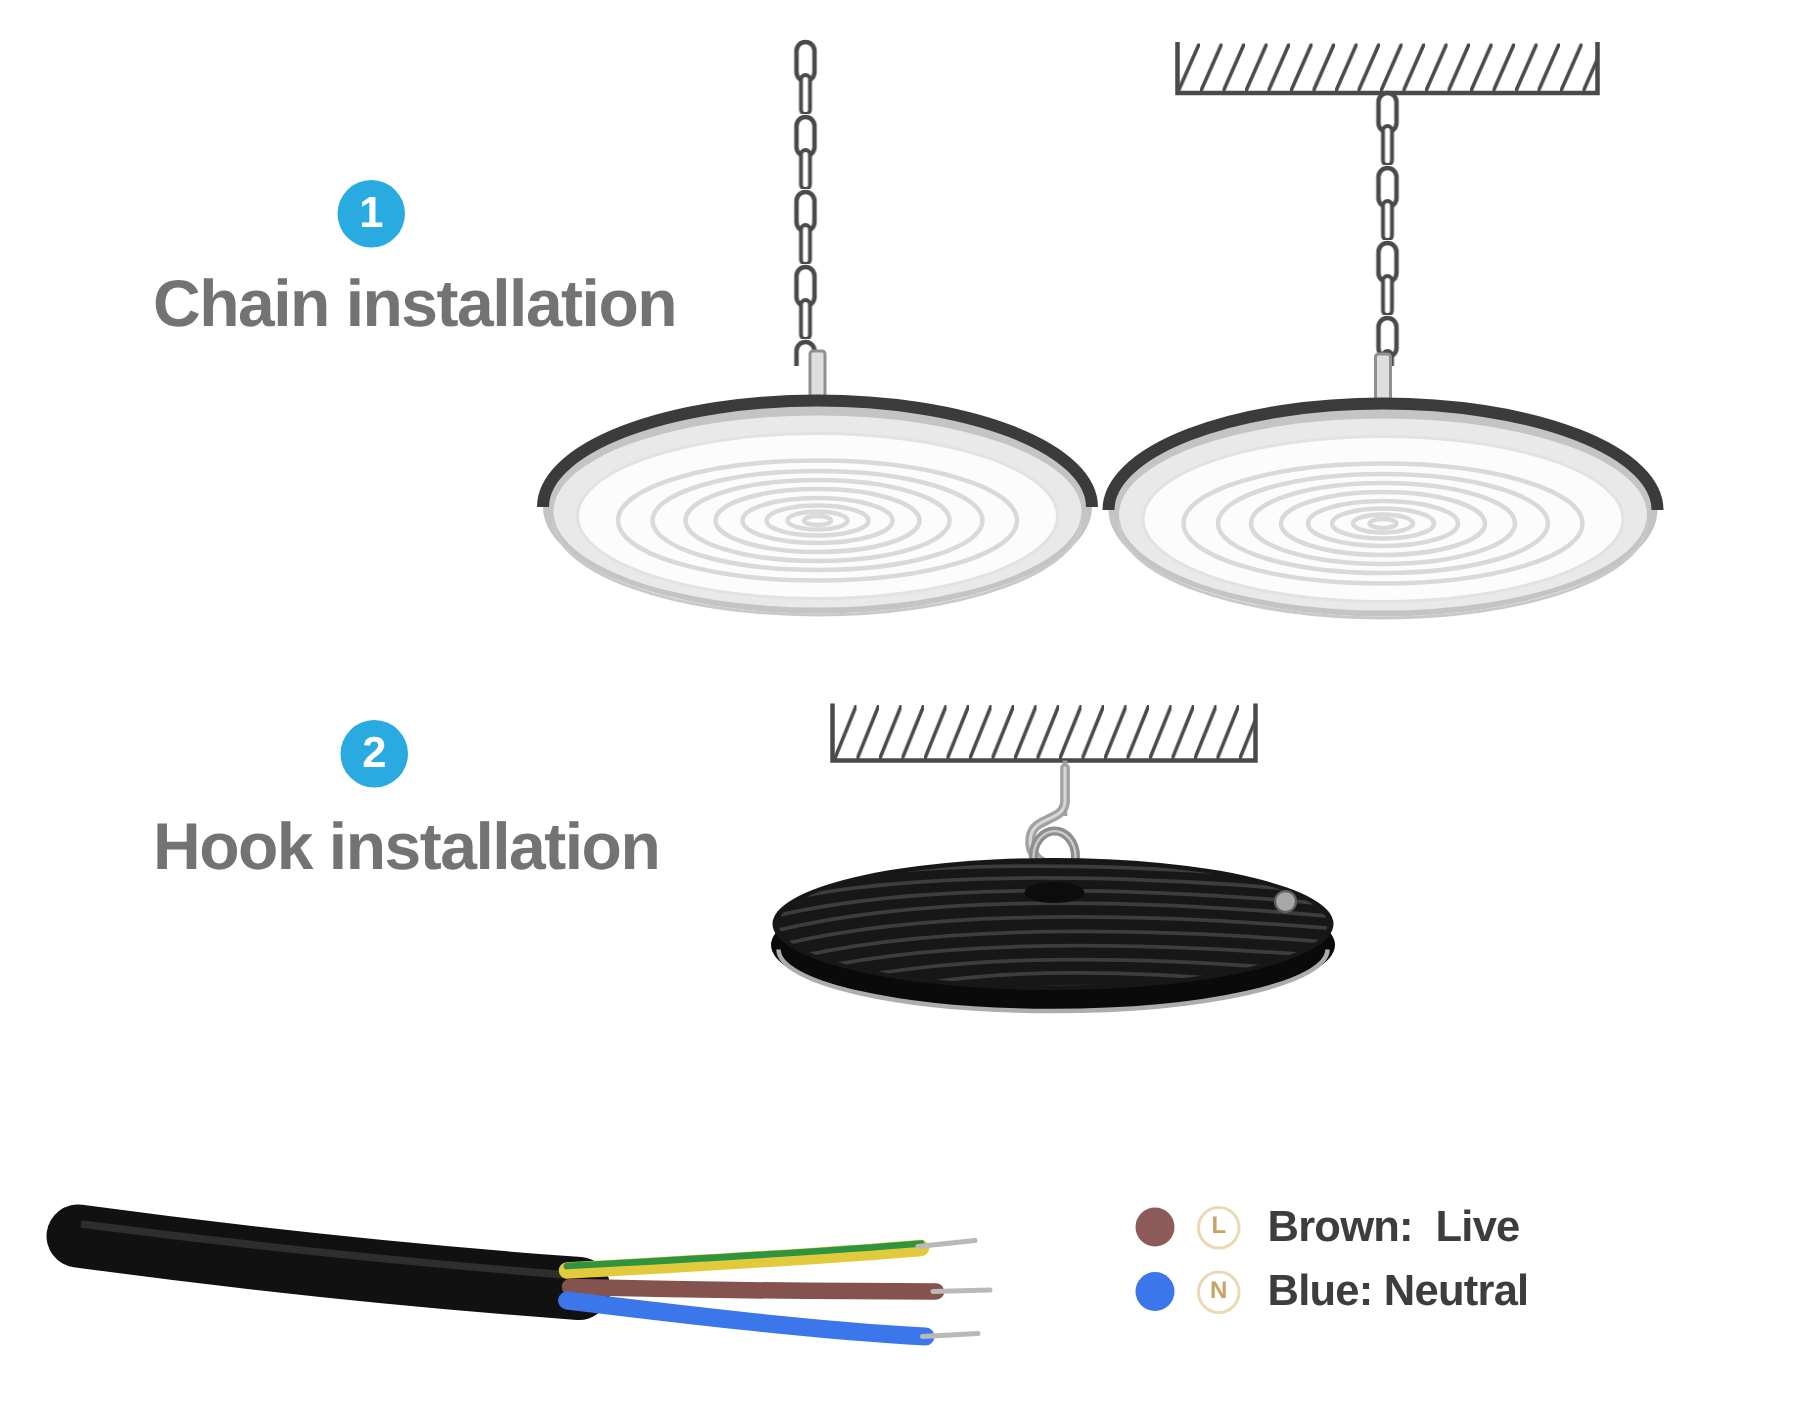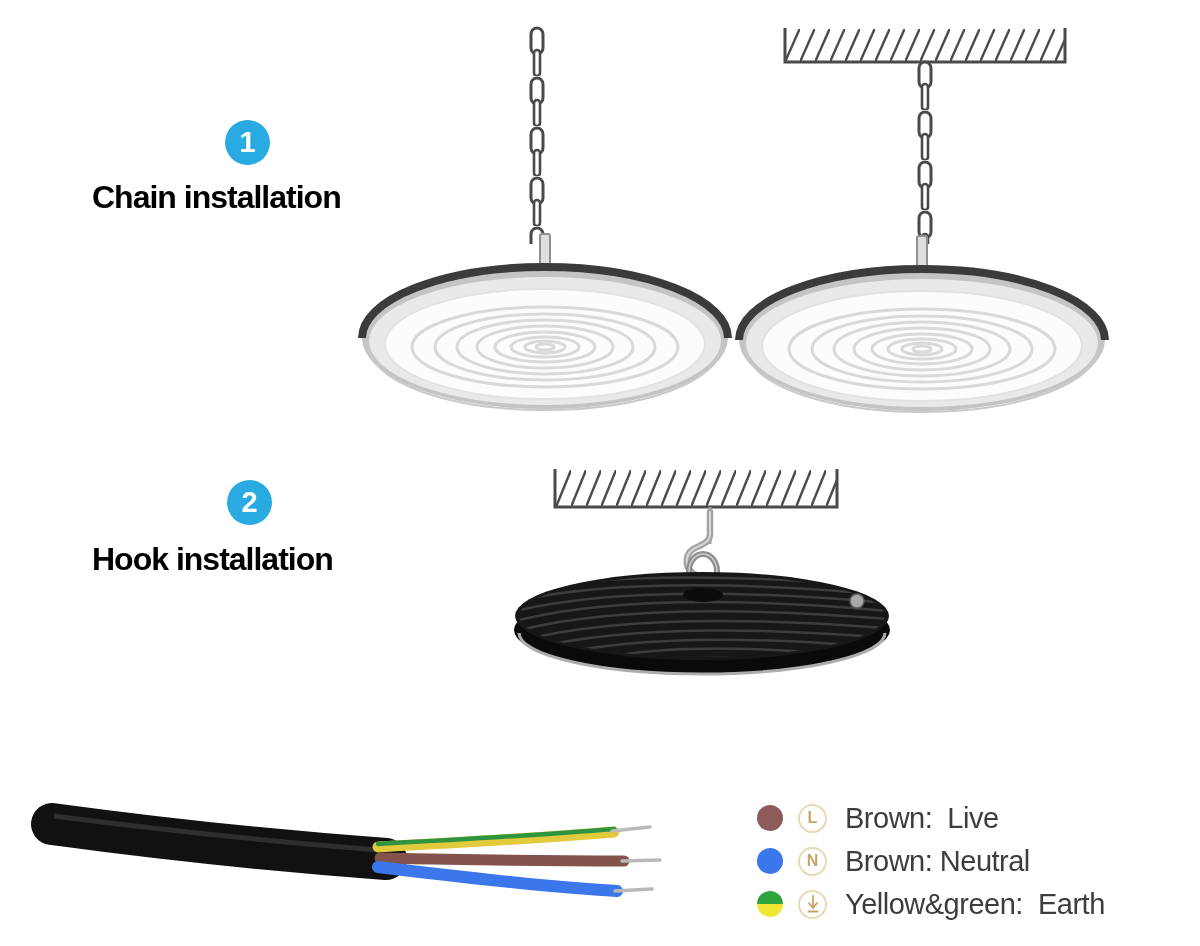--- a/index.html
+++ b/index.html
@@ -8,42 +8,42 @@
     font-family:"Liberation Sans","DejaVu Sans",sans-serif;
   }
   .badge{
     position:absolute;width:45px;height:45px;border-radius:50%;
     background:#29abe2;color:#ffffff;font-weight:bold;font-size:29px;
     display:flex;align-items:center;justify-content:center;
   }
   #badge-chain{left:225px;top:120px;}
   #badge-hook{left:227px;top:480px;}
   .section-title{
-    position:absolute;left:92px;font-size:32px;font-weight:bold;color:#000000;
+    position:absolute;left:102px;font-size:44px;font-weight:bold;color:#737373;
     letter-spacing:-1px;line-height:1;white-space:nowrap;
   }
   #title-chain{top:181px;}
   #title-hook{top:543px;text-align:right;}
   .scene{position:absolute;}
   #scene-chain{left:340px;top:0;}
   #scene-hook{left:480px;top:455px;}
   #scene-cable{left:30px;top:775px;}
   
   #legend{position:absolute;left:757px;top:803px;}
   .legend-row{display:flex;align-items:center;height:30px;margin-bottom:13px;}
   .legend-dot{width:26px;height:26px;border-radius:50%;flex:0 0 auto;margin-right:15px;}
   .dot-live{background:#8e5b5b;}
   .dot-neutral{background:#3b76ea;}
   .dot-earth{background:linear-gradient(#2fa43c 50%,#f1e535 50%);}
   .legend-symbol{
     width:29px;height:29px;box-sizing:border-box;border:2px solid #ead9b5;border-radius:50%;
     color:#c9a366;font-size:16px;font-weight:bold;
     display:flex;align-items:center;justify-content:center;flex:0 0 auto;margin-right:18px;
   }
-  .legend-label{font-size:29px;font-weight:normal;color:#3d3d3d;letter-spacing:-0.5px;white-space:pre;}
+  .legend-label{font-size:29px;font-weight:bold;color:#3d3d3d;letter-spacing:-0.5px;white-space:pre;}
 </style>
 </head>
 <body>
 
 <div id="stage">
 
   <div class="badge" id="badge-chain">1</div>
   <div class="section-title" id="title-chain">Chain installation</div>
 
   <div class="badge" id="badge-hook">2</div>
@@ -161,30 +161,17 @@
 
   <div id="legend">
     <div class="legend-row">
       <span class="legend-dot dot-live"></span>
       <span class="legend-symbol">L</span>
       <span class="legend-label">Brown:  Live</span>
     </div>
     <div class="legend-row">
       <span class="legend-dot dot-neutral"></span>
       <span class="legend-symbol">N</span>
-      <span class="legend-label">Brown: Neutral</span>
-    </div>
-    <div class="legend-row">
-      <span class="legend-dot dot-earth"></span>
-      <span class="legend-symbol">
-        <svg width="14" height="18" viewBox="0 0 14 18">
-          <g fill="none" stroke="#c9a366" stroke-width="1.8" stroke-linecap="round">
-            <line x1="7" y1="1" x2="7" y2="12"></line>
-            <polyline points="3,8 7,13 11,8"></polyline>
-            <line x1="2.5" y1="16.5" x2="11.5" y2="16.5"></line>
-          </g>
-        </svg>
-      </span>
-      <span class="legend-label">Yellow&amp;green:  Earth</span>
+      <span class="legend-label">Blue: Neutral</span>
     </div>
   </div>
 
 </div>
 
 </body></html>

